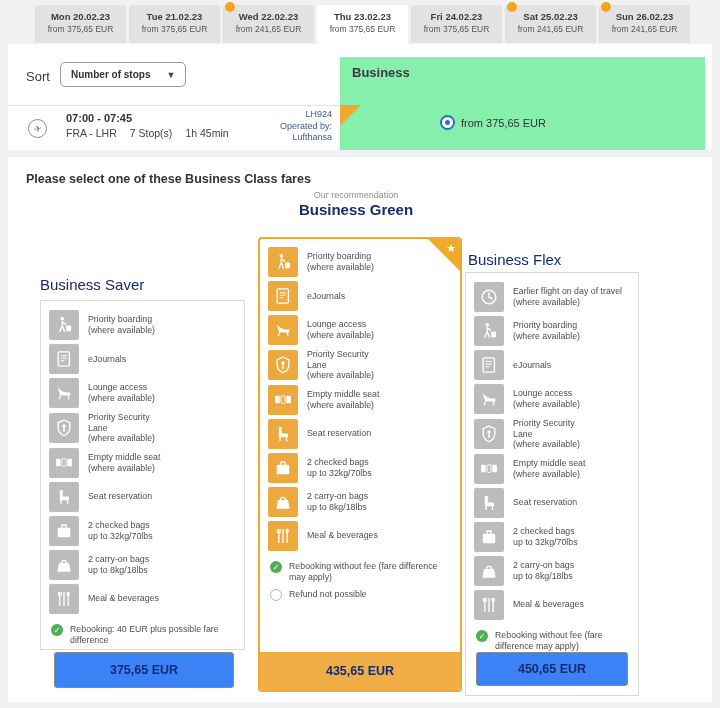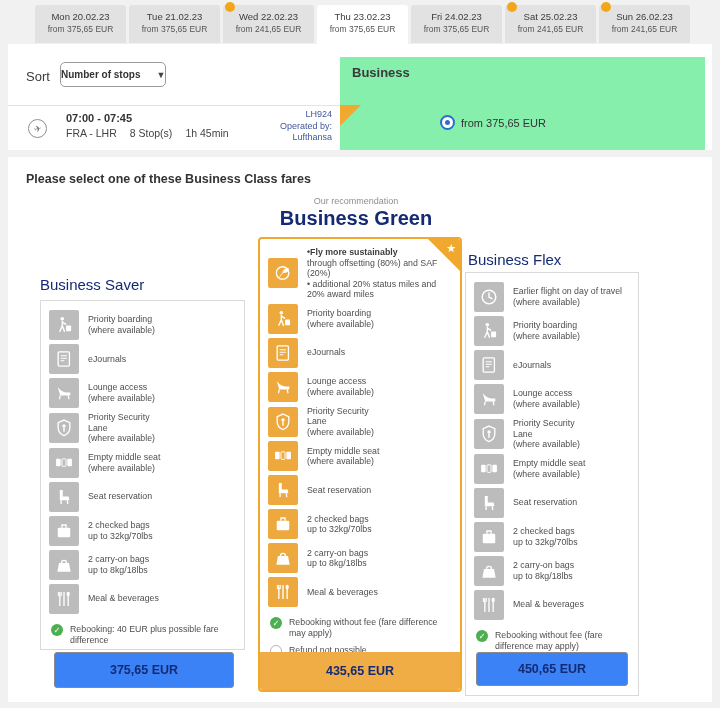--- a/index.html
+++ b/index.html
@@ -7,28 +7,28 @@
     width:720px;height:708px;position:relative;overflow:hidden;
     background:#f1f1f1;
     font-family:"Liberation Sans", sans-serif;
     -webkit-font-smoothing:antialiased;
   }
   
   .tabs{position:absolute;left:35px;top:5px;display:flex;gap:3px;}
   .tab{width:91px;height:38px;background:#e2e2e2;border-radius:3px 3px 0 0;
        text-align:center;padding-top:6px;position:relative;box-sizing:border-box;cursor:pointer;}
   .tab.active{background:#fff;height:42px;}
-  .tab .day{font-size:9.5px;font-weight:normal;color:#3c3c3c;}
+  .tab .day{font-size:9.5px;font-weight:bold;color:#3c3c3c;}
   .tab .tprice{font-size:8.5px;color:#555;margin-top:2px;}
   .tab .sun{position:absolute;left:2px;top:-3px;width:10px;height:10px;border-radius:50%;background:#f2a71b;}
   
   .top-panel{position:absolute;left:8px;top:44px;width:704px;height:106px;background:#fff;}
   .sort-label{position:absolute;left:26px;top:69px;font-size:13px;color:#3a3a3a;}
   .dropdown{position:absolute;left:60px;top:62px;border:1px solid #9a9a9a;border-radius:5px;
-            background:#fff;padding:6px 0;font-size:10px;font-weight:bold;color:#333;
+            background:#fff;padding:6px 10px;font-size:10px;font-weight:bold;color:#333;
             display:flex;align-items:center;gap:16px;cursor:pointer;}
   .dropdown .chev{font-size:9px;color:#444;}
   .row-divider{position:absolute;left:8px;top:105px;width:332px;height:1px;background:#e3e3e3;}
   .flight-row{position:absolute;left:8px;top:106px;width:332px;height:44px;background:#fff;cursor:pointer;}
   .plane-circle{position:absolute;left:20px;top:13px;width:17px;height:17px;border:1px solid #8f8f8f;
                 border-radius:50%;display:flex;align-items:center;justify-content:center;}
   .plane-circle span{font-size:9px;color:#777;transform:rotate(-15deg);}
   .flight-times{position:absolute;left:58px;top:6px;font-size:11px;font-weight:bold;color:#333;}
   .flight-sub{position:absolute;left:58px;top:21px;font-size:10.5px;color:#444;}
   .flight-sub span{margin-right:13px;}
@@ -39,23 +39,23 @@
   .corner-flag{position:absolute;left:0;top:48px;width:0;height:0;
                border-top:21px solid #f0a92e;border-right:21px solid transparent;}
   .radio-row{position:absolute;left:100px;top:58px;display:flex;align-items:center;gap:6px;}
   .radio{width:11px;height:11px;border:2px solid #2a6fd0;border-radius:50%;background:#fff;
          display:inline-flex;align-items:center;justify-content:center;cursor:pointer;}
   .radio .dot{width:5px;height:5px;border-radius:50%;background:#2a6fd0;}
   .radio-label{font-size:11px;color:#333;}
   
   .fare-panel{position:absolute;left:8px;top:157px;width:704px;height:545px;background:#fff;}
   .fare-heading{position:absolute;left:26px;top:172px;font-size:12.5px;font-weight:bold;color:#333;}
-  .rec-block{position:absolute;left:250px;top:196px;width:212px;text-align:center;}
+  .rec-block{position:absolute;left:250px;top:190px;width:212px;text-align:center;}
   .rec-label{font-size:9px;color:#8f8f8f;}
-  .rec-name{font-size:20px;font-weight:bold;color:#142a73;margin-top:1px;}
+  .rec-name{font-size:15px;font-weight:bold;color:#142a73;margin-top:1px;}
   .card-title{position:absolute;font-size:15px;font-weight:normal;color:#142a73;}
   .saver-title{left:40px;top:276px;}
   .flex-title{left:468px;top:251px;}
   .fare-box{position:absolute;background:#fff;border:1px solid #d9d9d9;box-sizing:border-box;
             padding:9px 8px;overflow:hidden;}
   .saver-box{left:40px;top:300px;width:205px;height:350px;}
   .flex-box{left:465px;top:272px;width:174px;height:424px;padding-bottom:52px;}
   .green-card{position:absolute;left:258px;top:237px;width:204px;height:455px;background:#fff;
               border:2px solid #f0a92e;border-radius:4px;box-sizing:border-box;
               padding:8px 8px 46px 8px;overflow:hidden;}
@@ -132,21 +132,21 @@
   <span class="chev">▼</span>
 </div>
 <div class="row-divider"></div>
 
 <div class="flight-row">
   <div class="plane-circle">
       <span>✈</span>
     </div>
   <div class="flight-times">07:00 - 07:45</div>
   <div class="flight-sub">
-    <span>FRA - LHR</span><span>8 Stop(s)</span><span>1h 45min</span>
+    <span>FRA - LHR</span><span>7 Stop(s)</span><span>1h 45min</span>
   </div>
   <div class="op-block">
     <div>LH924</div>
     <div>Operated by:</div>
     <div>Lufthansa</div>
   </div>
 </div>
 
 <div class="cabin-header">
   <div class="cabin-title">Business</div>
@@ -290,34 +290,20 @@
 </div>
 <div class="fare-btn saver-btn">375,65 EUR</div>
 
 <div class="green-card">
   <div class="star-corner"></div>
   <div class="star-glyph">★</div>
   <div>
       <div class="feat">
         <span class="fic or">
           <svg viewBox="0 0 24 24">
-            <circle cx="11.5" cy="12" r="7.5" fill="none" stroke="#fff" stroke-width="1.6"></circle>
-            <path d="M11.5 12 C11.5 8 14.5 6 19 6.5 C19 10.5 16 12.5 11.5 12 Z" fill="#fff"></path>
-            <path d="M8 16.5 C9.5 14 10.5 13 12.5 11.5" stroke="#fff" stroke-width="1.2" fill="none"></path>
-          </svg>
-        </span>
-        <div class="ftx">
-          <div class="fb">•Fly more sustainably</div>
-          <div>through offsetting (80%) and SAF (20%)</div>
-          <div>• additional 20% status miles and 20% award miles</div>
-        </div>
-      </div>
-      <div class="feat">
-        <span class="fic or">
-          <svg viewBox="0 0 24 24">
             <circle cx="10" cy="4.5" r="2.2" fill="#fff"></circle>
             <path d="M10 7.5 L10 13 L7 19.5 M10 13 L12.5 19.5 M10 8.5 L14 11" stroke="#fff" stroke-width="1.7" fill="none" stroke-linecap="round"></path>
             <rect x="14.5" y="12.5" width="6" height="7" rx="0.8" fill="#fff"></rect>
           </svg>
         </span>
         <div class="ftx">
           <div>Priority boarding</div>
           <div>(where available)</div>
         </div>
       </div>

